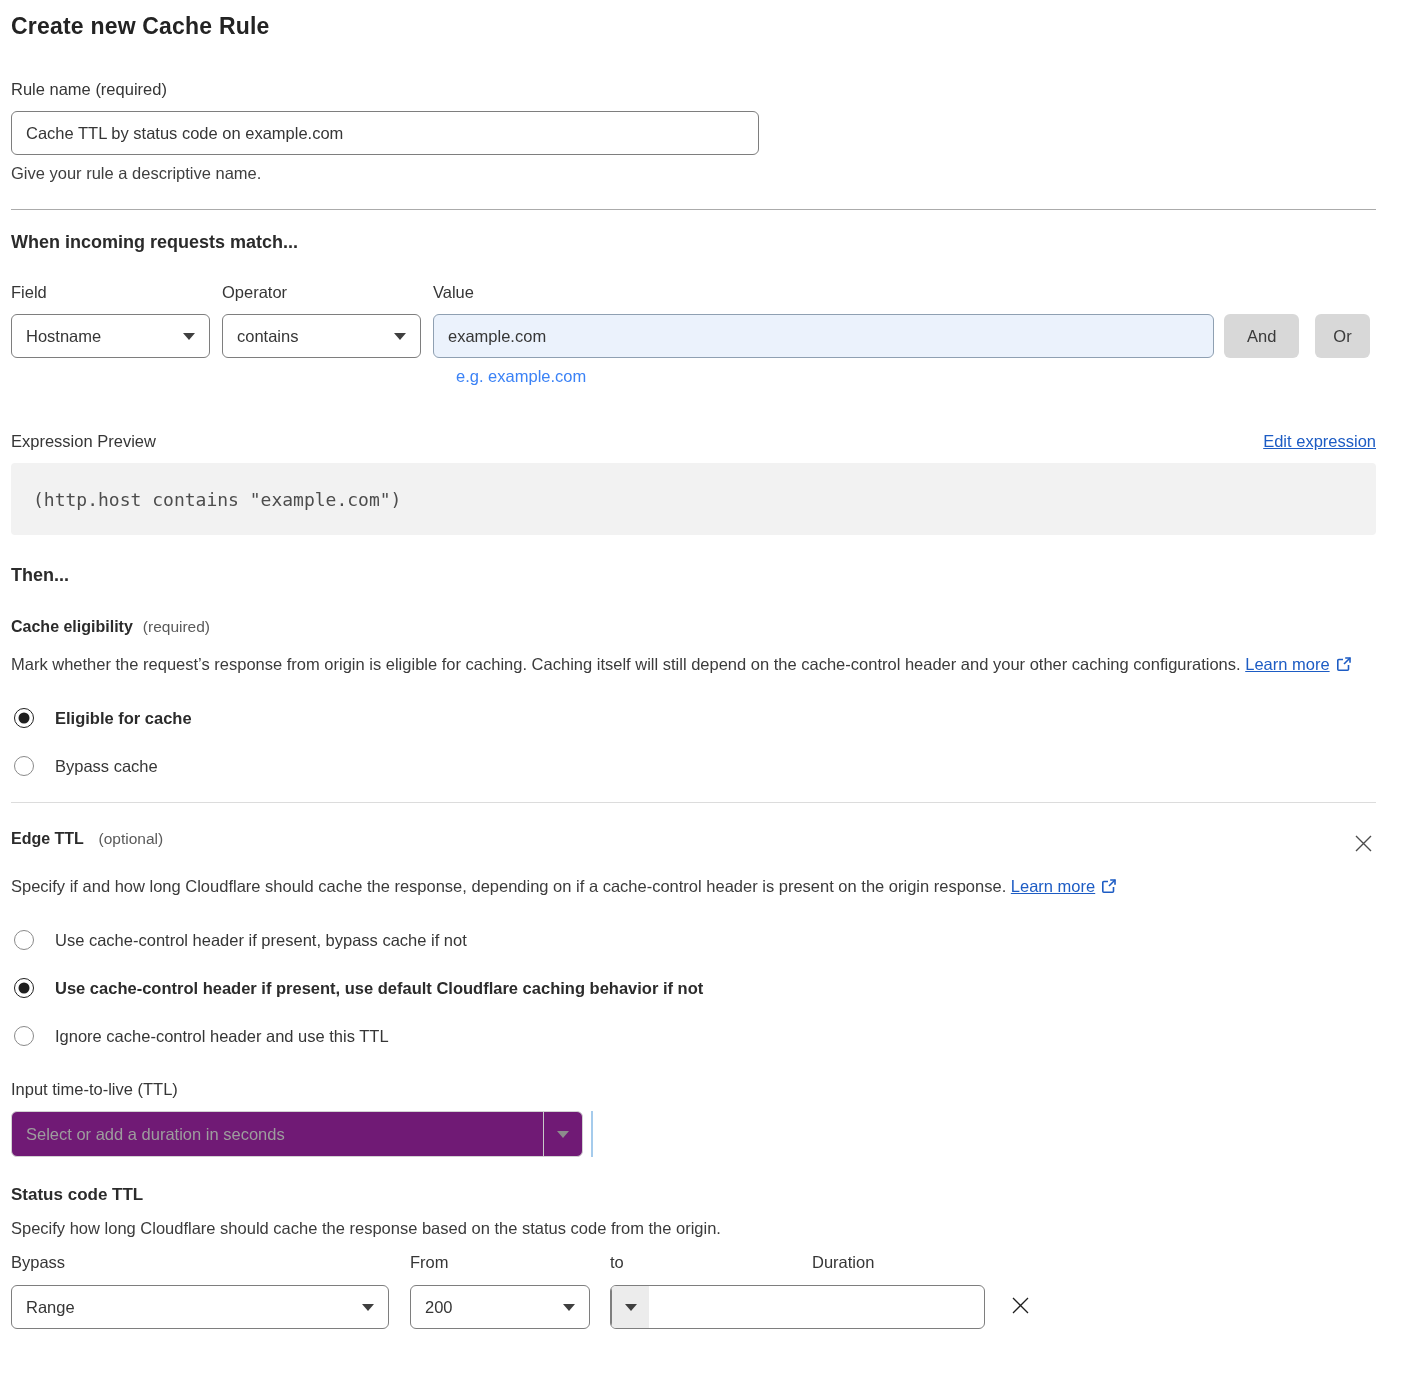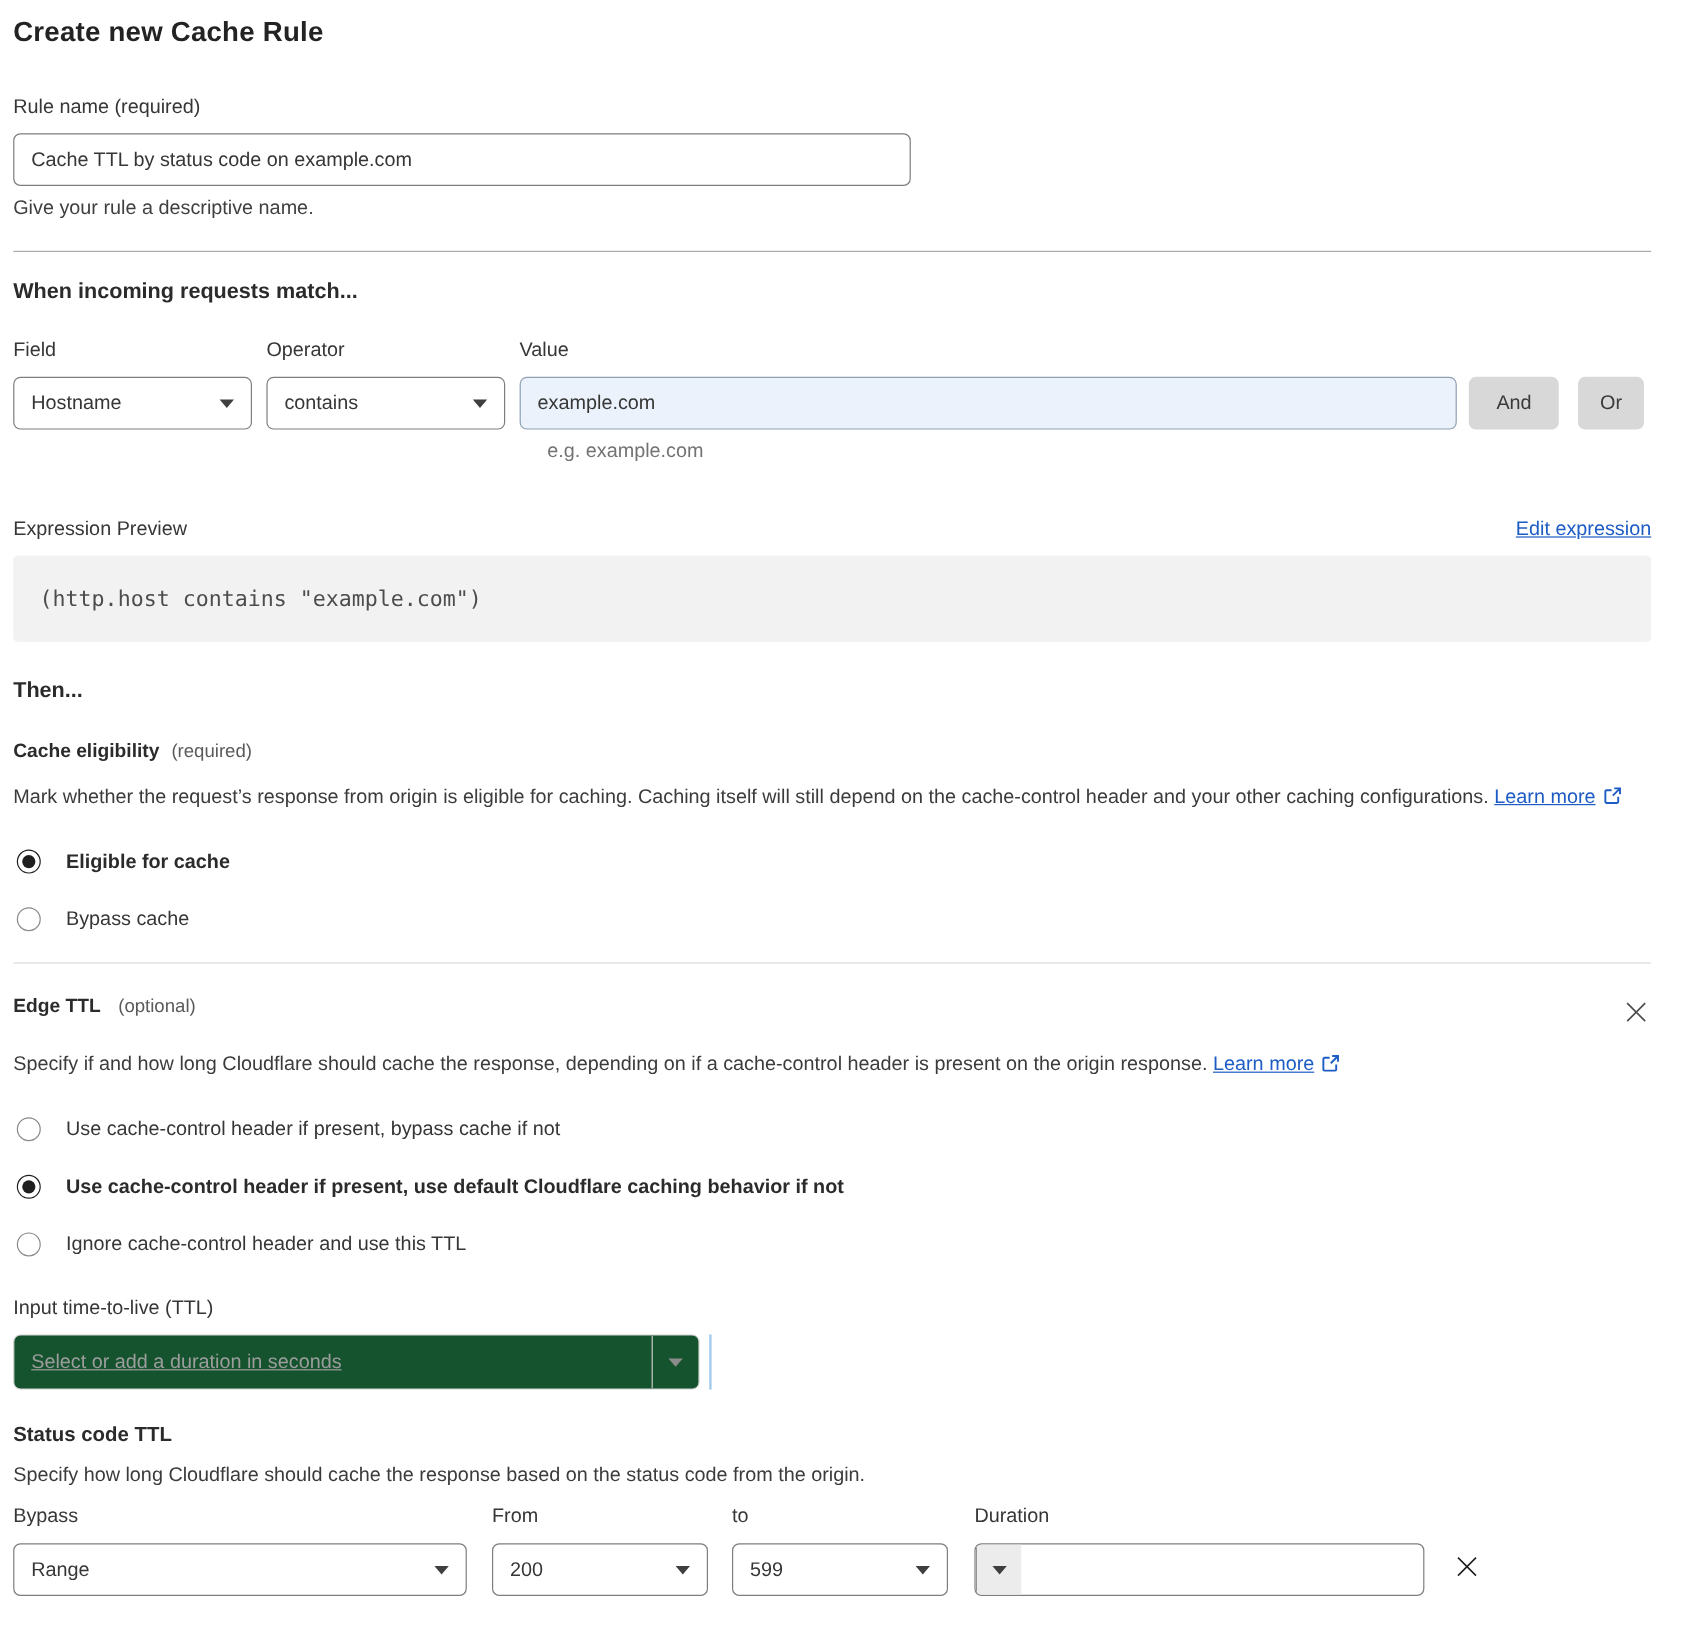--- a/index.html
+++ b/index.html
@@ -49,21 +49,21 @@
     background:#ebf2fc; border-color:#8fa0b2;
   }
   .btn-gray {
     height:44px; border:none; border-radius:6px; background:#d8d8d8;
     color:#3a3a3a; font-size:16.5px; font-family:"Liberation Sans", sans-serif;
     padding:0 23px; cursor:pointer;
   }
   .and-btn { margin-left:10px; }
   .or-btn { margin-left:16px; padding:0 18px; }
 
-  .field-hint { margin-top:9px; margin-left:445px; font-size:16.5px; color:#737373; }
+  .field-hint { margin-top:9px; margin-left:445px; font-size:16.5px; color:#3b82f6; }
 
   .expr-header { display:flex; justify-content:space-between; align-items:flex-end; margin-top:46px; }
   .link { color:#1d5cc4; text-decoration:underline; cursor:pointer; }
   .code-block {
     margin-top:12px; background:#f2f2f2; border-radius:4px; height:72px;
     display:flex; align-items:center; padding:0 22px;
     font-family:"DejaVu Sans Mono", monospace; font-size:18px; color:#4d4d4d;
   }
 
   .then-heading { margin-top:30px; }
@@ -87,23 +87,23 @@
   }
   .radio-label { margin-left:21px; }
   .radio-label.bold { font-weight:700; color:#2b2b2b; }
 
   .edge-header-row { display:flex; justify-content:space-between; align-items:flex-start; margin-top:26px; }
   .close-icon { cursor:pointer; margin-top:4px; margin-right:2px; }
 
   .ttl-label { margin-top:34px; }
   .ttl-select-row { display:flex; align-items:center; margin-top:12px; }
   .select-disabled {
-    width:572px; height:46px; background:#14532d; border:1px solid #d2d2d2;
+    width:572px; height:46px; background:#701a75; border:1px solid #d2d2d2;
     border-radius:6px; display:flex; align-items:stretch; color:#9d9d9d;
-    font-size:16.5px; overflow:hidden;text-decoration:underline;
+    font-size:16.5px; overflow:hidden;
   }
   .select-disabled .txt { flex:1; display:flex; align-items:center; padding:0 14px; }
   .select-disabled .chev-box {
     width:39px; border-left:1px solid #c9c9c9; display:flex; align-items:center; justify-content:center;
   }
   .select-disabled .chevron { border-top-color:#8c8c8c; }
   .caret-line { width:2px; height:46px; background:#a5cbec; margin-left:8px; }
 
   .status-heading { margin-top:28px; font-size:17px; }
   .status-desc { margin-top:14px; color:#3b3b3b; }
@@ -258,24 +258,20 @@
 
   <div class="status-row">
     <div class="select w-scope">
       <span>Range</span>
       <span class="chevron"></span>
     </div>
     <div class="select w-from">
       <span>200</span>
       <span class="chevron"></span>
     </div>
-    <div class="select w-to">
-      <span>599</span>
-      <span class="chevron"></span>
-    </div>
     <div class="split-select w-dur">
       <span class="chev-box">
           <span class="chevron"></span>
         </span>
     </div>
     <span class="remove-x"><svg width="23" height="23" viewBox="0 0 23 23" stroke="#1f1f1f" stroke-width="1.3" fill="none">
           <path d="M4 4 L19 19 M19 4 L4 19"></path>
         </svg></span>
   </div>
 

